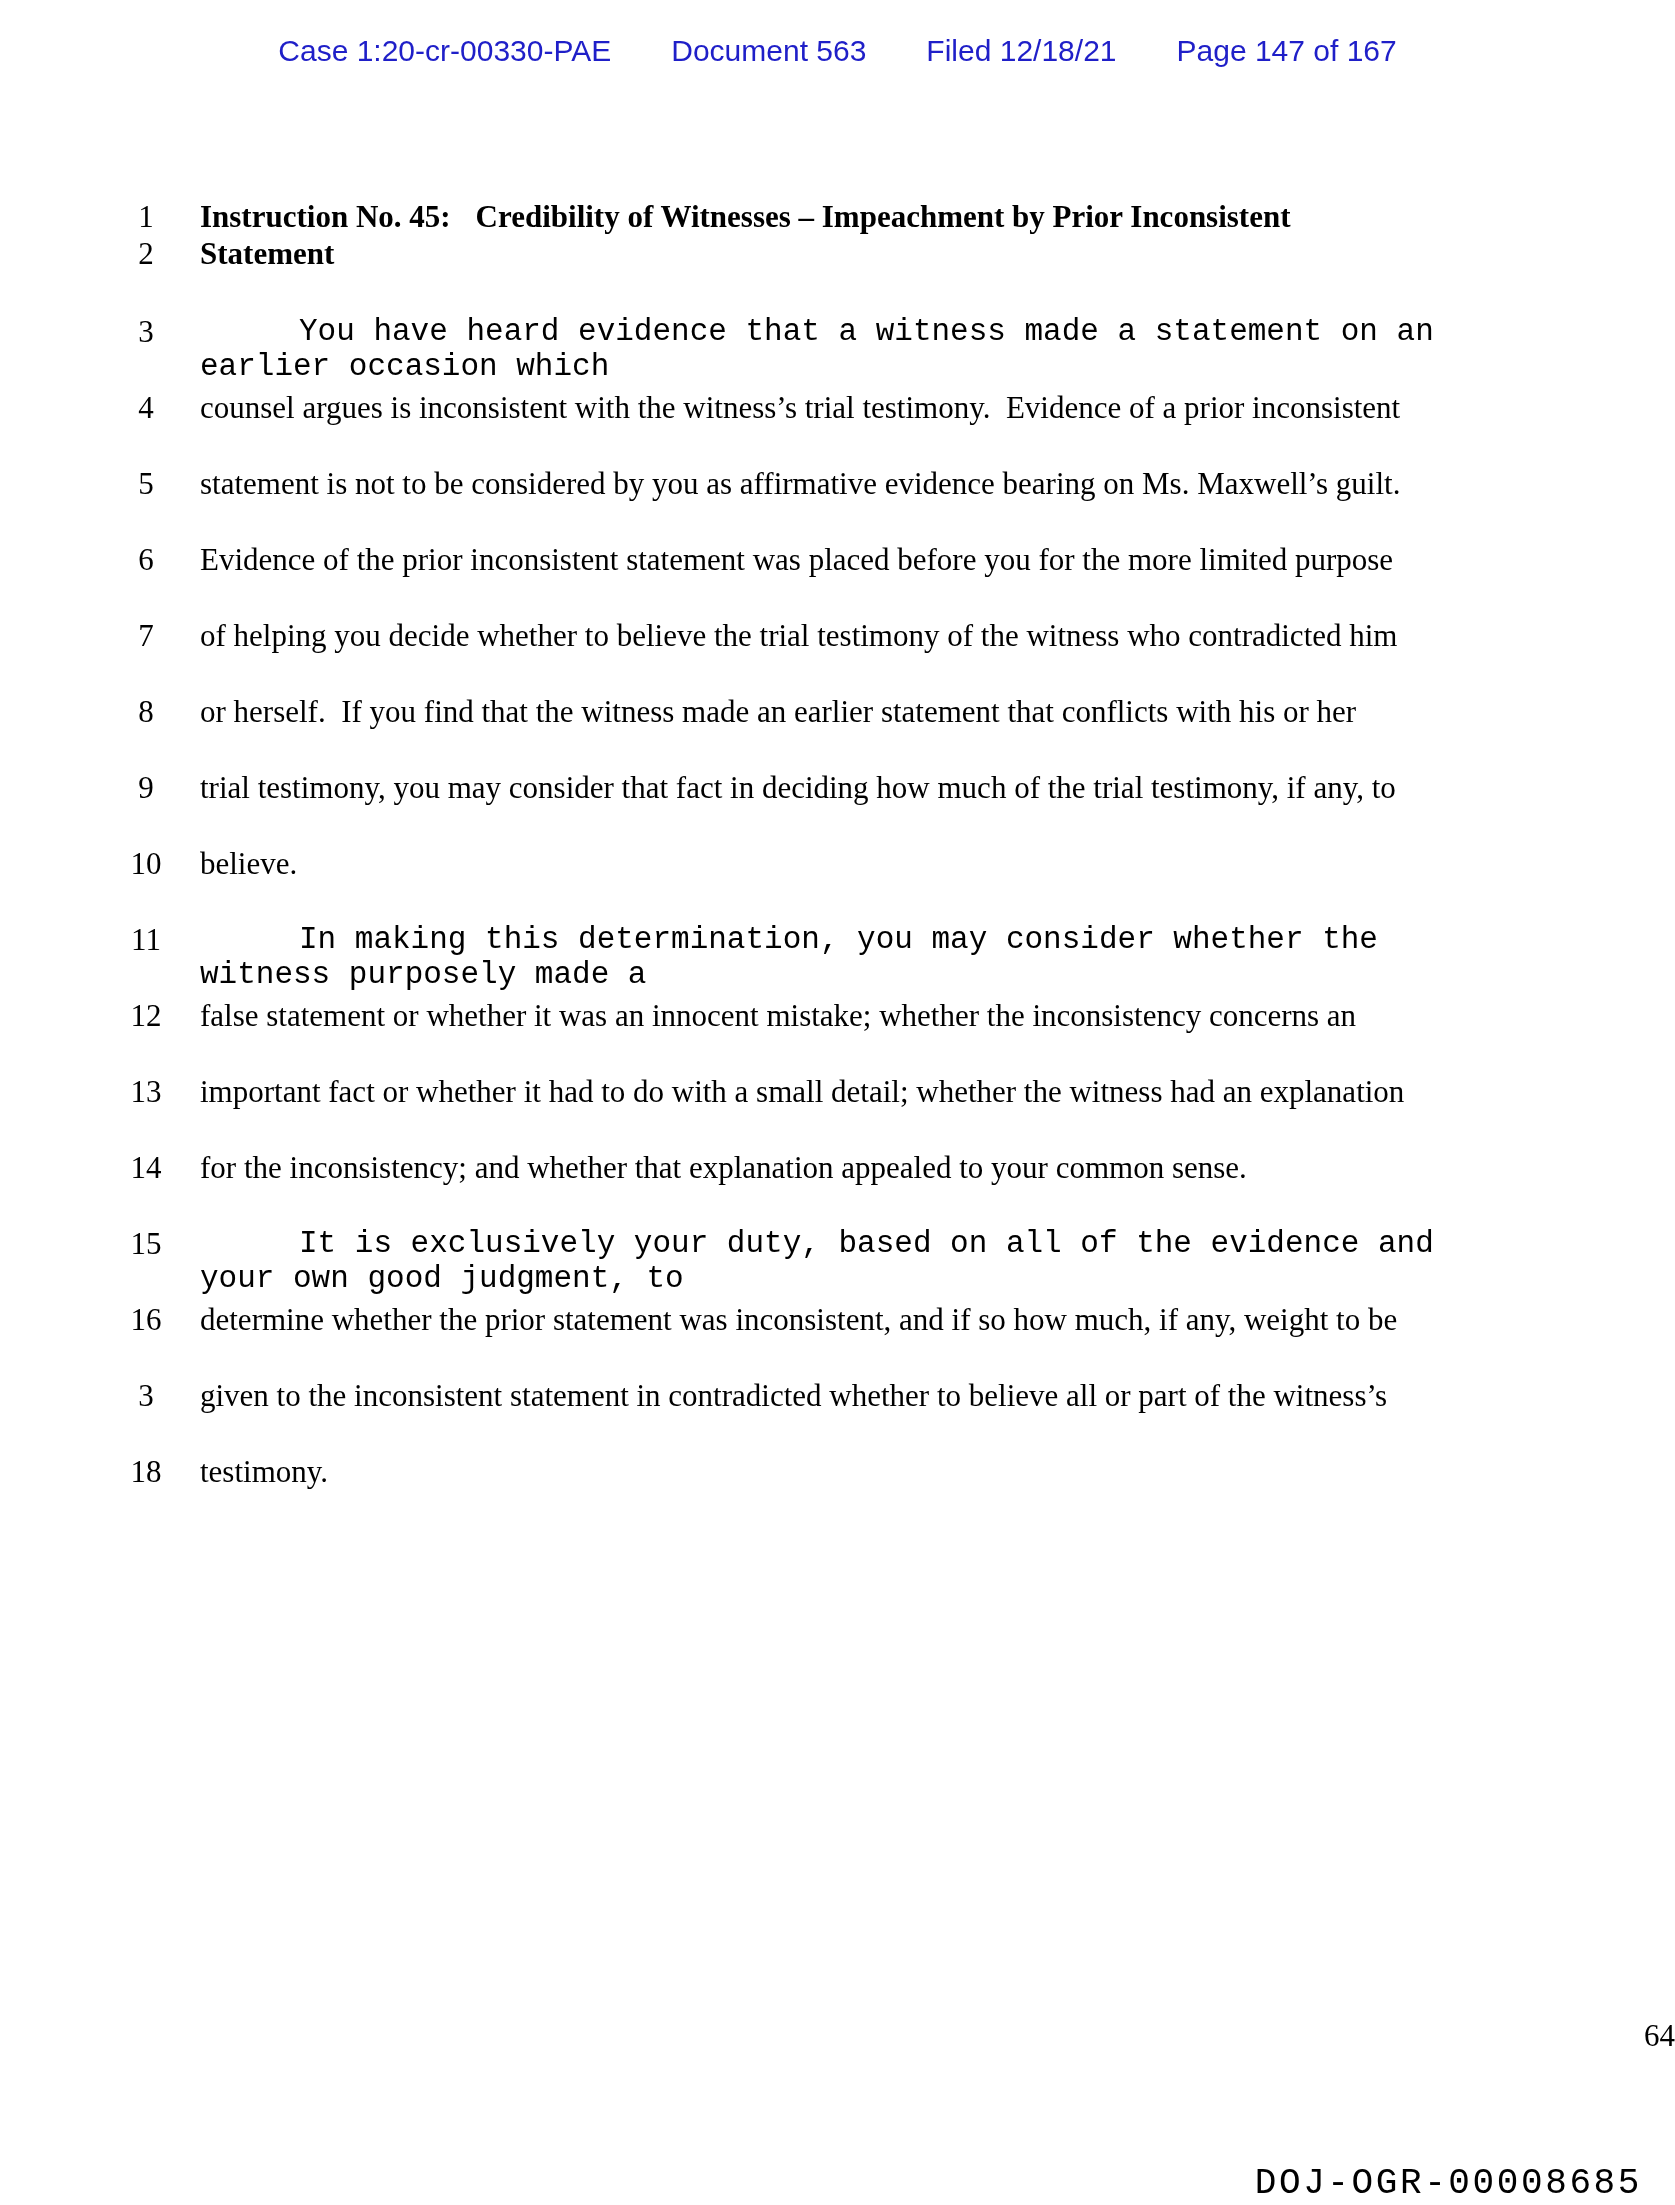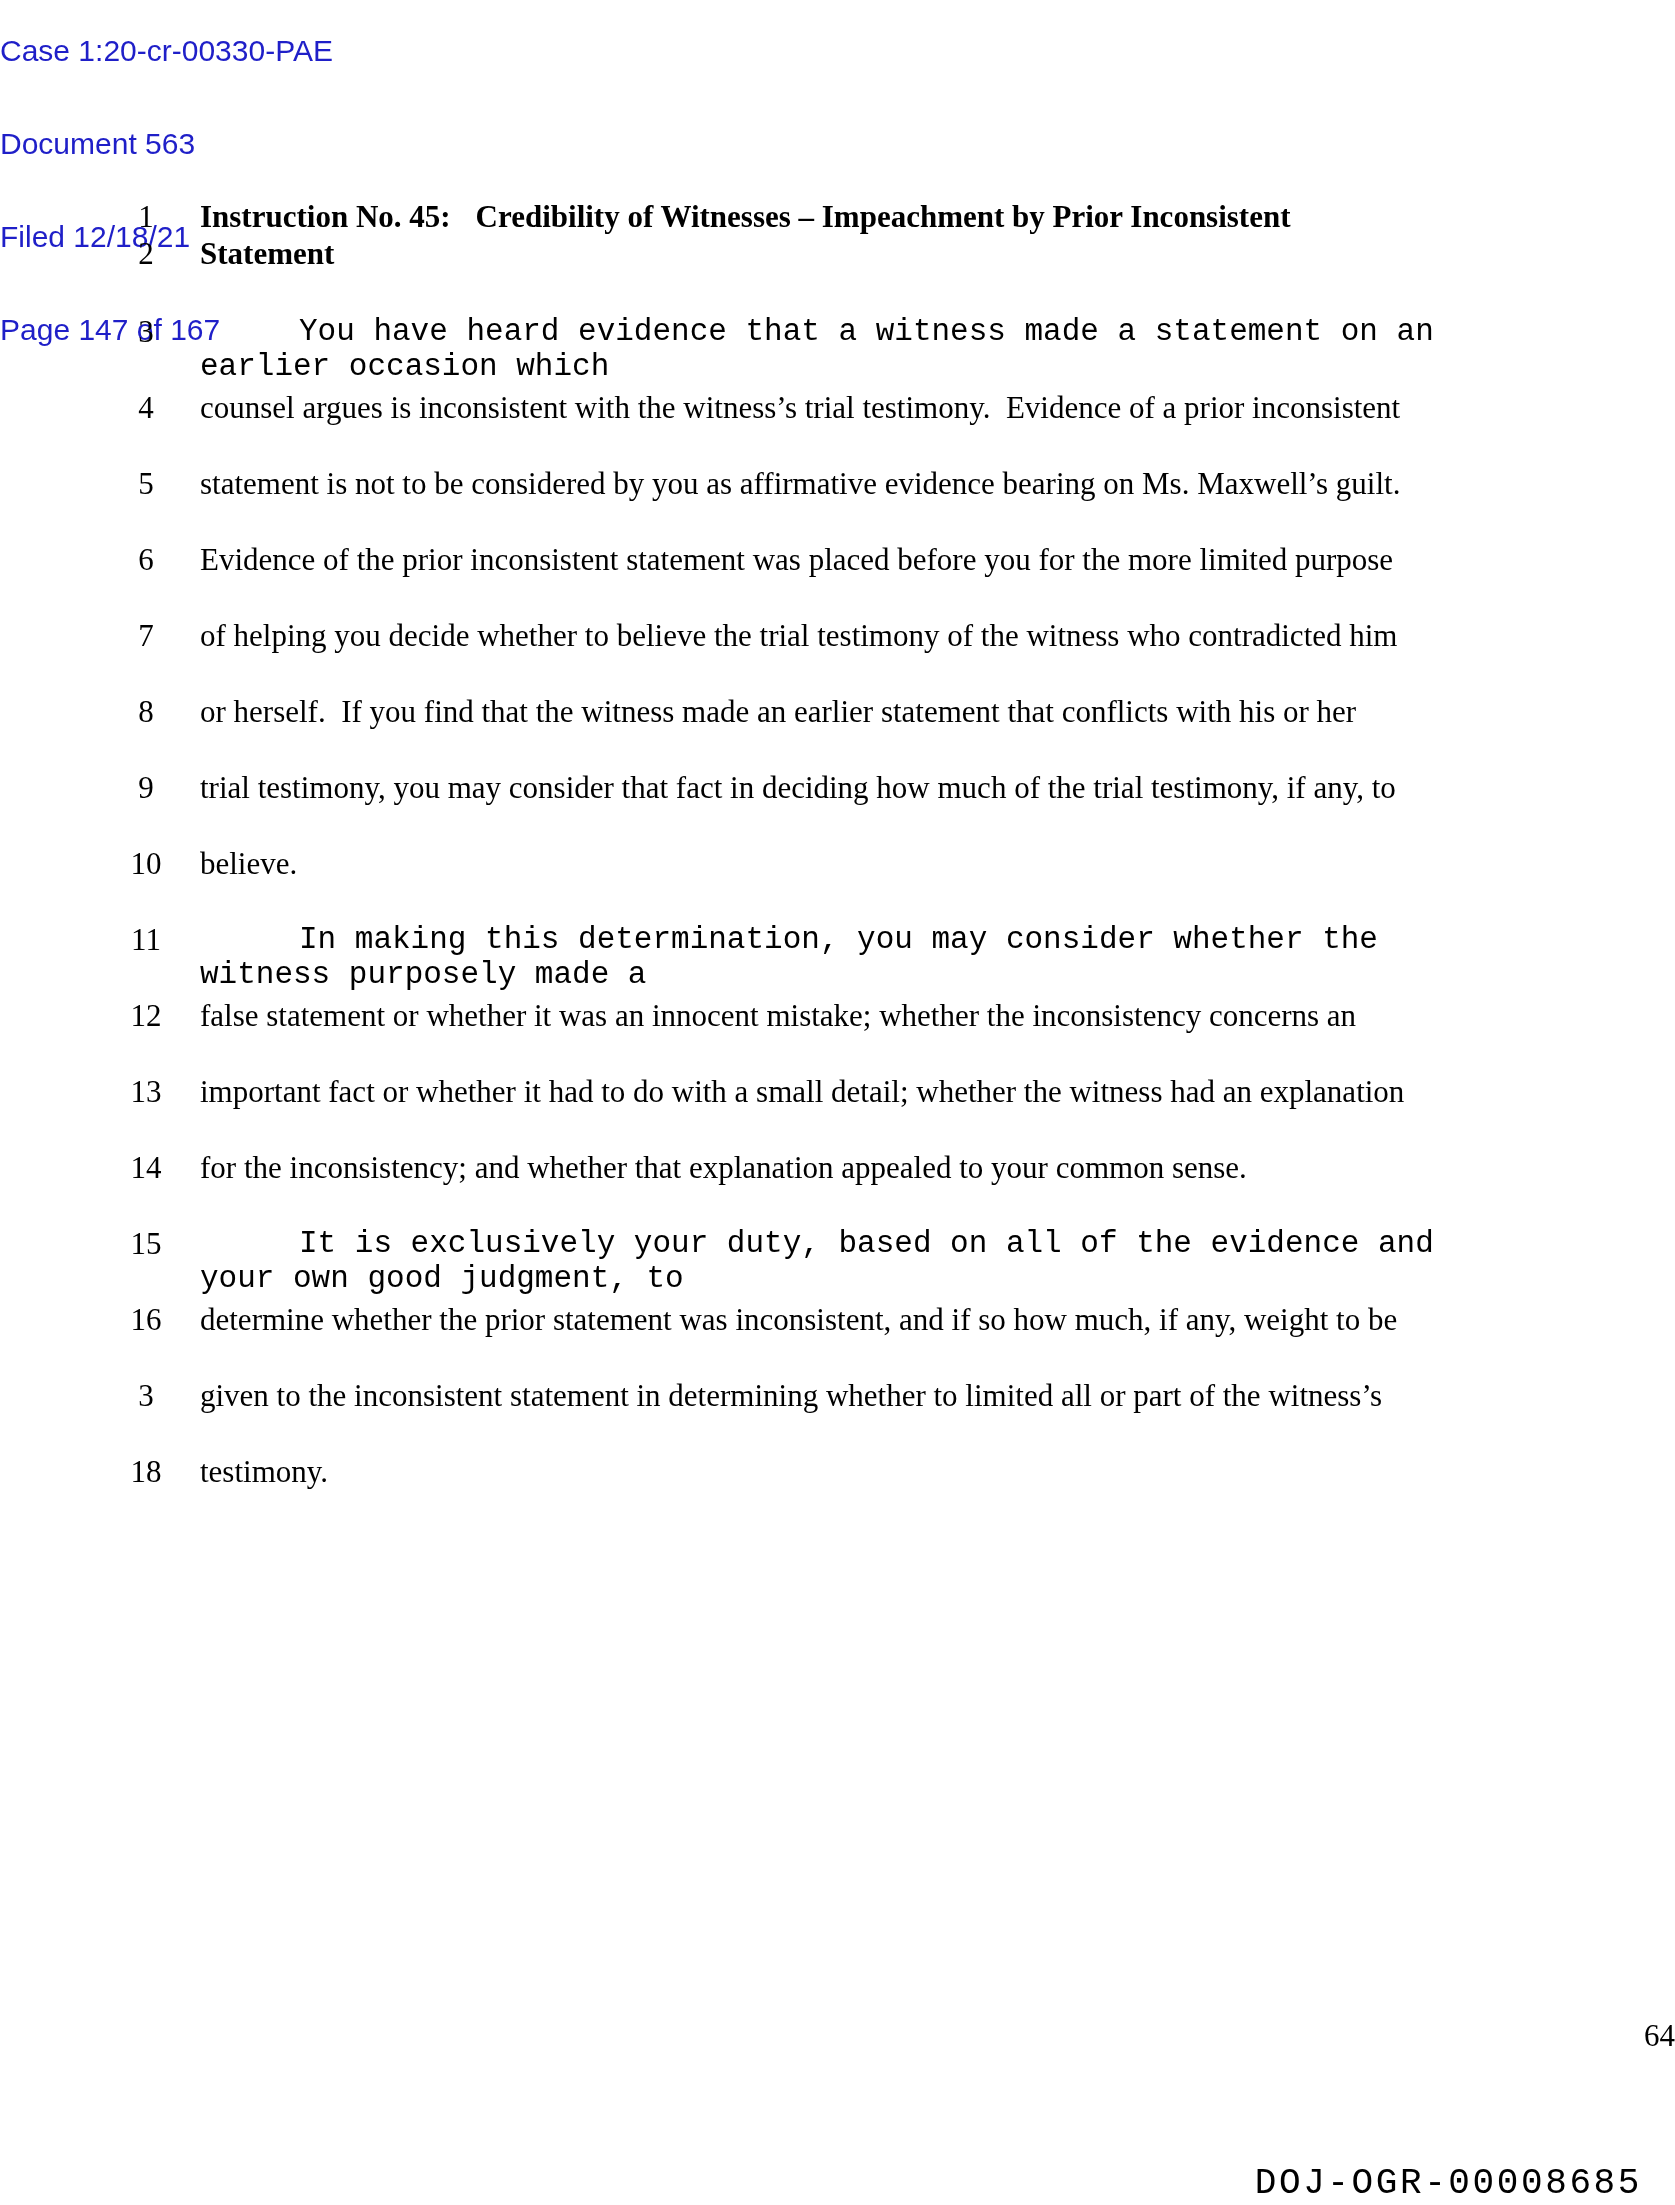--- a/index.html
+++ b/index.html
@@ -19,21 +19,20 @@
     top: 34px;
     left: 0;
     width: 100%;
     display: flex;
     justify-content: center;
     gap: 60px;
     font-family: "Liberation Sans", sans-serif;
     font-size: 30px;
     line-height: 1.1;
     white-space: nowrap;
-    flex-direction: column;
   }
 
   
   .doc-body {
     position: absolute;
     top: 200px;
     left: 0;
     width: 100%;
     font-size: 31px;
     line-height: 1.12;
@@ -156,21 +155,21 @@
       <div class="line-row">
         <span class="line-num">15</span>
         <span class="line-text indent">It is exclusively your duty, based on all of the evidence and your own good judgment, to</span>
       </div>
       <div class="line-row">
         <span class="line-num">16</span>
         <span class="line-text">determine whether the prior statement was inconsistent, and if so how much, if any, weight to be</span>
       </div>
       <div class="line-row">
         <span class="line-num">3</span>
-        <span class="line-text">given to the inconsistent statement in determining whether to limited all or part of the witness’s</span>
+        <span class="line-text">given to the inconsistent statement in contradicted whether to believe all or part of the witness’s</span>
       </div>
       <div class="line-row">
         <span class="line-num">18</span>
         <span class="line-text">testimony.</span>
       </div>
     </div>
 </div>
 
 <div class="page-number">64</div>
 <div class="bates-stamp">DOJ-OGR-00008685</div>

